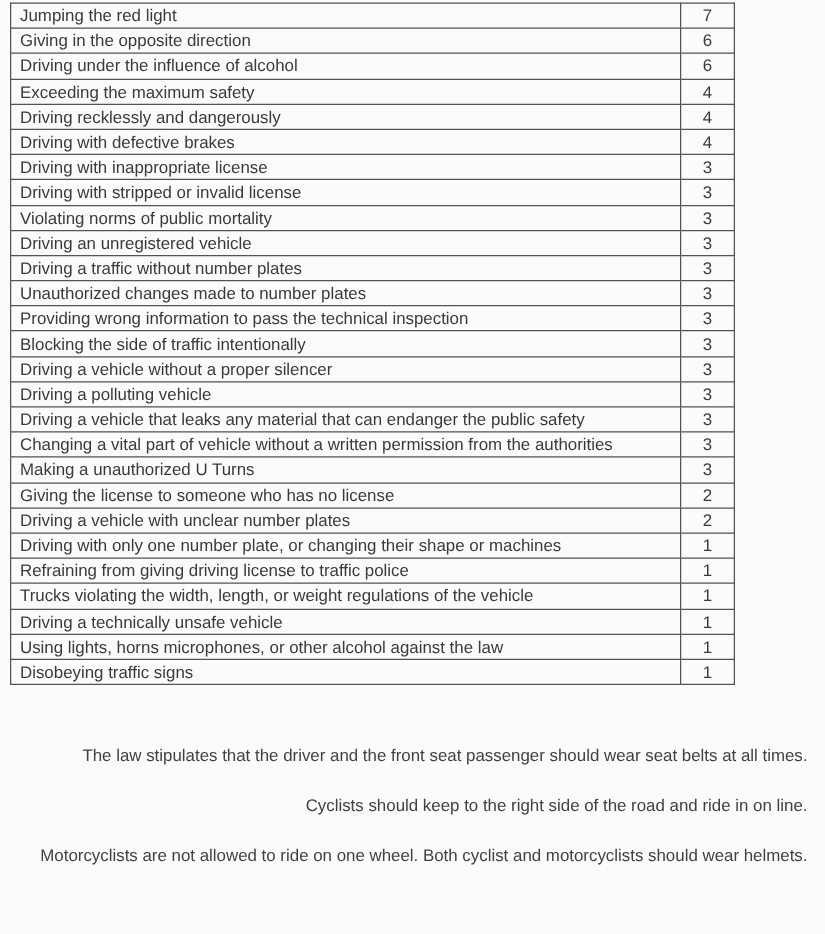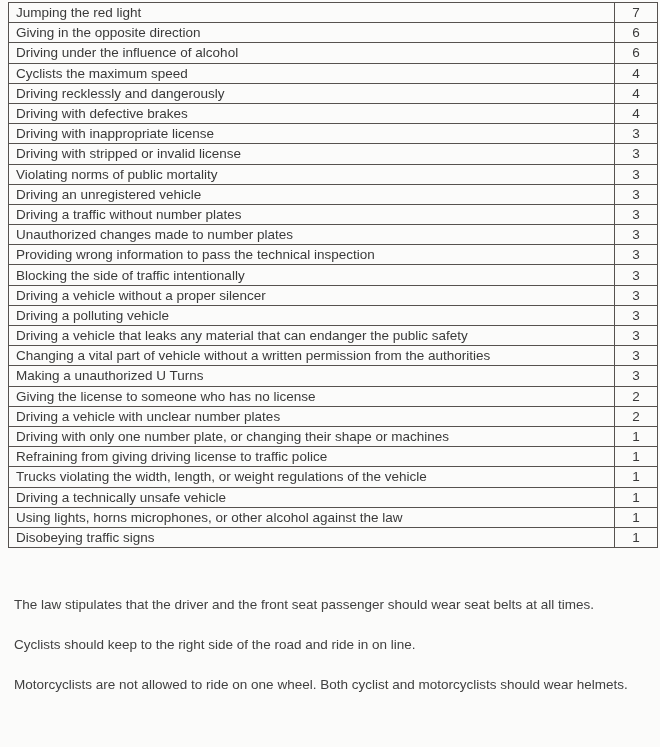--- a/index.html
+++ b/index.html
@@ -13,21 +13,21 @@
     width: 660px;
     height: 747px;
     background: #fbfbfa;
     overflow: hidden;
     color: #383838;
   }
   
   table.violations {
     border-collapse: collapse;
     margin: 2px 0 0 8px;
-    width: 650px;
+    width: 580px;
     table-layout: fixed;
   }
   table.violations td {
     border: 1px solid #56524f;
     height: 19.2px;
     font-size: 13.5px;
     line-height: 17px;
     color: #3a3a3a;
     overflow: hidden;
     white-space: nowrap;
@@ -43,20 +43,21 @@
   
   table.violations tr:nth-child(even) td {
     border-top-color: #6b6764;
   }
   
   .notes {
     margin: 45px 14px 0 8px;
     font-size: 13.5px;
     color: #414141;
     max-width: 642px;
+    text-align: right;
   }
   .notes p {
     margin: 0 0 16px 0;
     line-height: 24px;
     text-indent: 6px;
   }
 </style>
 </head>
 <body>
 
@@ -73,21 +74,21 @@
       <td class="violation">Giving in the opposite direction</td>
       <td class="points">6</td>
     </tr>
 
     <tr>
       <td class="violation">Driving under the influence of alcohol</td>
       <td class="points">6</td>
     </tr>
 
     <tr>
-      <td class="violation">Cyclists the maximum speed</td>
+      <td class="violation">Exceeding the maximum safety</td>
       <td class="points">4</td>
     </tr>
 
     <tr>
       <td class="violation">Driving recklessly and dangerously</td>
       <td class="points">4</td>
     </tr>
 
     <tr>
       <td class="violation">Driving with defective brakes</td>

